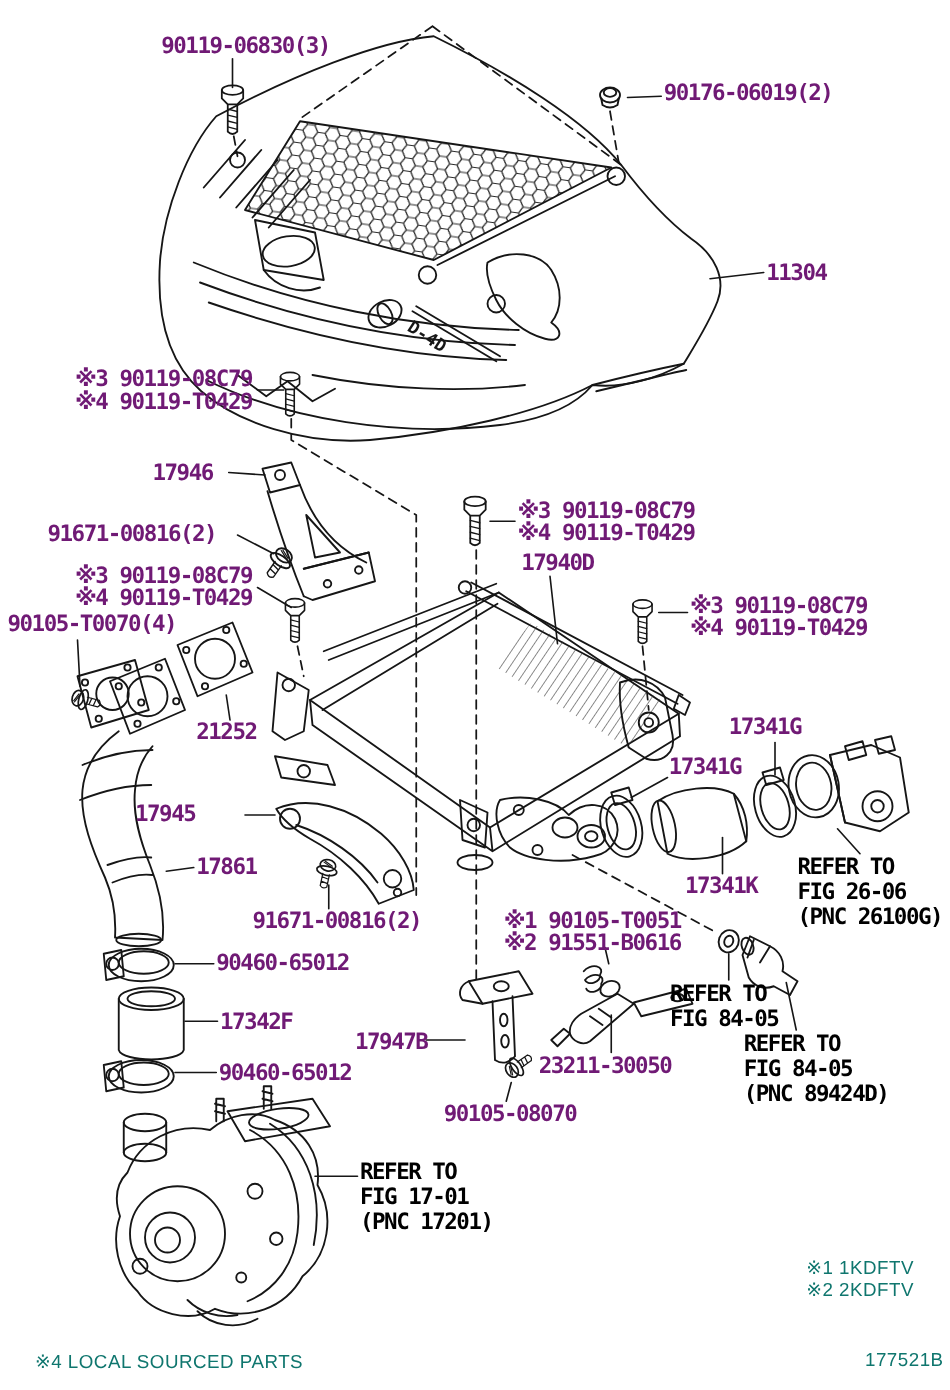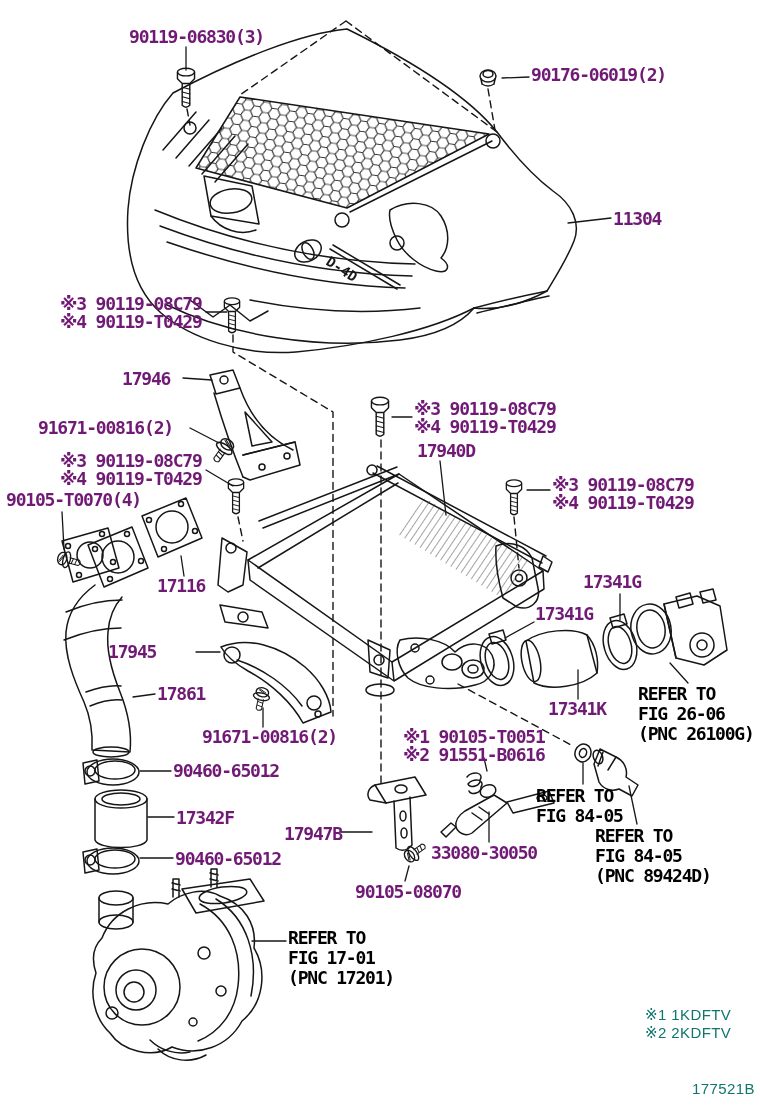--- a/index.html
+++ b/index.html
@@ -306,49 +306,50 @@
 <div class="pl" style="left:129px;top:27px">90119-06830(3)</div>
 <div class="pl" style="left:531px;top:65px">90176-06019(2)</div>
 <div class="pl" style="left:613px;top:209px">11304</div>
 <div class="pl" style="left:60px;top:294px">※3 90119-08C79</div>
 <div class="pl" style="left:60px;top:312px">※4 90119-T0429</div>
 <div class="pl" style="left:122px;top:369px">17946</div>
 <div class="pl" style="left:38px;top:418px">91671-00816(2)</div>
 <div class="pl" style="left:60px;top:451px">※3 90119-08C79</div>
 <div class="pl" style="left:60px;top:469px">※4 90119-T0429</div>
 <div class="pl" style="left:6px;top:490px">90105-T0070(4)</div>
-<div class="pl" style="left:157px;top:576px">17116</div>
+<div class="pl" style="left:157px;top:576px">21252</div>
 <div class="pl" style="left:414px;top:399px">※3 90119-08C79</div>
 <div class="pl" style="left:414px;top:417px">※4 90119-T0429</div>
 <div class="pl" style="left:417px;top:441px">17940D</div>
 <div class="pl" style="left:552px;top:475px">※3 90119-08C79</div>
 <div class="pl" style="left:552px;top:493px">※4 90119-T0429</div>
 <div class="pl" style="left:583px;top:572px">17341G</div>
 <div class="pl" style="left:535px;top:604px">17341G</div>
 <div class="pl" style="left:548px;top:699px">17341K</div>
 <div class="ref" style="left:638px;top:684px">REFER TO
 FIG 26-06
 (PNC 26100G)</div>
 <div class="pl" style="left:108px;top:642px">17945</div>
 <div class="pl" style="left:157px;top:684px">17861</div>
 <div class="pl" style="left:202px;top:727px">91671-00816(2)</div>
 <div class="pl" style="left:173px;top:761px">90460-65012</div>
 <div class="pl" style="left:176px;top:808px">17342F</div>
 <div class="pl" style="left:175px;top:849px">90460-65012</div>
 <div class="pl" style="left:403px;top:727px">※1 90105-T0051</div>
 <div class="pl" style="left:403px;top:745px">※2 91551-B0616</div>
 <div class="pl" style="left:284px;top:824px">17947B</div>
-<div class="pl" style="left:431px;top:843px">33080-30050</div>
+<div class="pl" style="left:431px;top:843px">23211-30050</div>
 <div class="pl" style="left:355px;top:882px">90105-08070</div>
 <div class="ref" style="left:536px;top:786px">REFER TO
 FIG 84-05</div>
 <div class="ref" style="left:595px;top:826px">REFER TO
 FIG 84-05
 (PNC 89424D)</div>
 <div class="ref" style="left:288px;top:928px">REFER TO
 FIG 17-01
 (PNC 17201)</div>
 
 <div class="thin" style="left:645px;top:1006px">※1 1KDFTV</div>
 <div class="thin" style="left:645px;top:1024px">※2 2KDFTV</div>
+<div class="thin" style="left:28px;top:1081px">※4 LOCAL SOURCED PARTS</div>
 <div class="thin" style="left:692px;top:1080px">177521B</div>
 
 </div>
 
 </body></html>

